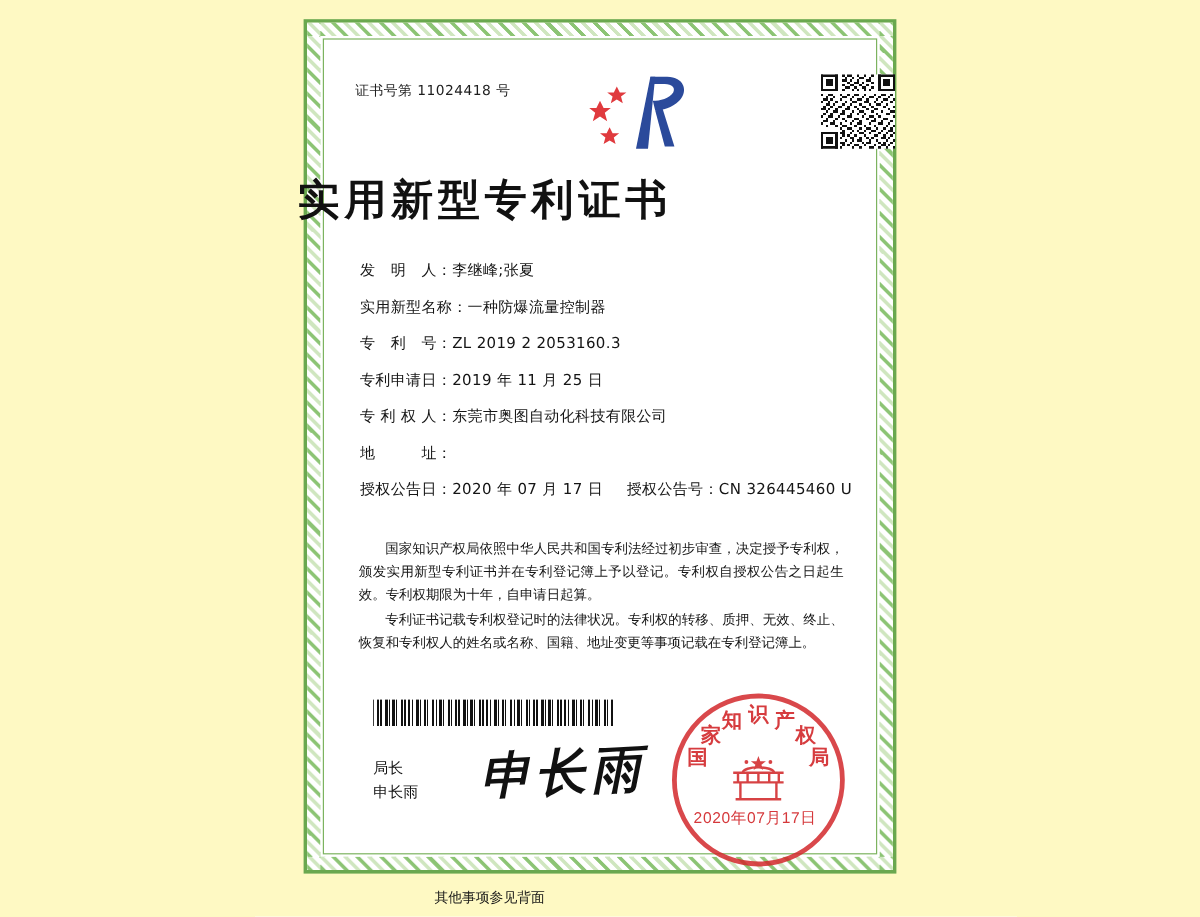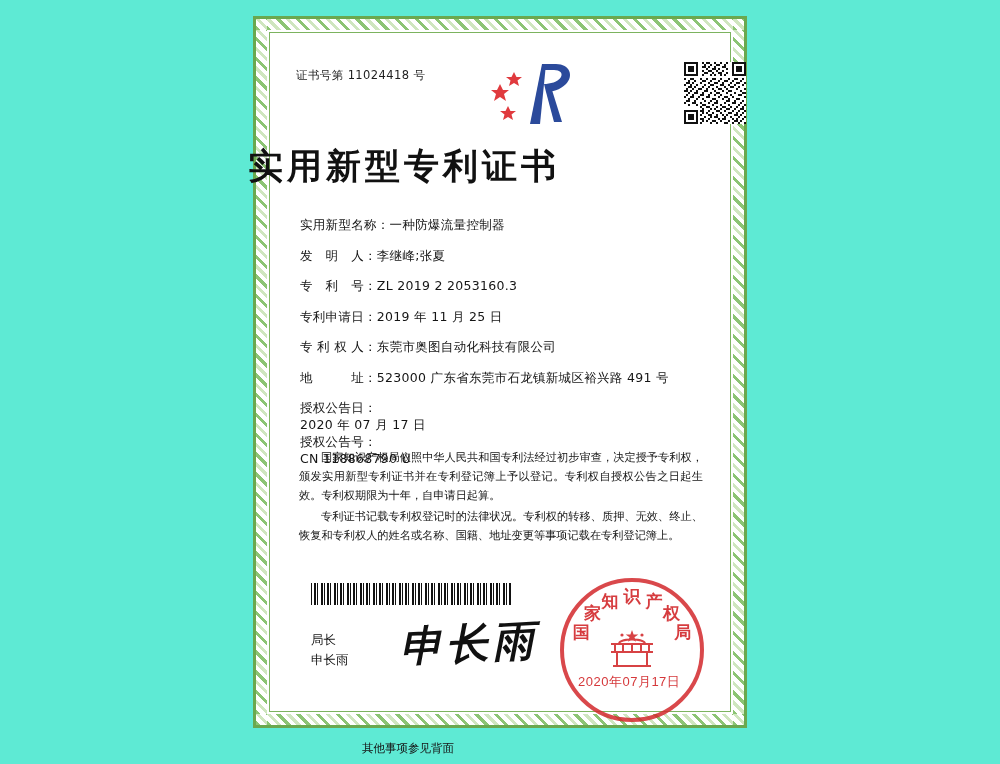--- a/index.html
+++ b/index.html
@@ -12,21 +12,21 @@
     height: 764px;
     font-family: "Liberation Sans", sans-serif;
     color: #1a1a1a;
     overflow: hidden;
   }
 
   #certificate {
     position: relative;
     width: 1000px;
     height: 764px;
-    background: #5eead4;
+    background: #fef9c3;
   }
 
   
   .border-outer {
     position: absolute;
     left: 253px;
     top: 16px;
     width: 494px;
     height: 712px;
     border: 3px solid #6aa84f;
@@ -127,21 +127,20 @@
   }
   .field-value {
     display: inline-block;
     letter-spacing: 0.3px;
   }
   .row-pubdate {
     display: flex;
     align-items: baseline;
     white-space: nowrap;
     margin-bottom: 0;
-    flex-direction: column;
   }
   .row-pubdate .spacer {
     display: inline-block;
     width: 36px;
   }
 
   
   .paragraphs {
     position: absolute;
     left: 299px;
@@ -524,49 +523,48 @@
           <rect x="27" y="30" width="1" height="1"></rect>
           <rect x="30" y="30" width="1" height="1"></rect>
       </g>
     </svg>
   </div>
 
   <div class="cert-title">实用新型专利证书</div>
 
   <div class="fields">
     <div class="field-row">
+      <span class="field-label">发　明　人：</span>
+      <span class="field-value">李继峰;张夏</span>
+    </div>
+    <div class="field-row">
       <span class="field-label">实用新型名称：</span>
       <span class="field-value">一种防爆流量控制器</span>
-    </div>
-    <div class="field-row">
-      <span class="field-label">发　明　人：</span>
-      <span class="field-value">李继峰;张夏</span>
     </div>
     <div class="field-row">
       <span class="field-label">专　利　号：</span>
       <span class="field-value">ZL 2019 2 2053160.3</span>
     </div>
     <div class="field-row">
       <span class="field-label">专利申请日：</span>
       <span class="field-value">2019 年 11 月 25 日</span>
     </div>
     <div class="field-row">
       <span class="field-label">专 利 权 人：</span>
       <span class="field-value">东莞市奥图自动化科技有限公司</span>
     </div>
     <div class="field-row">
       <span class="field-label">地　　　址：</span>
-      <span class="field-value">523000  广东省东莞市石龙镇新城区裕兴路 491 号</span>
     </div>
     <div class="row-pubdate">
       <span class="field-label">授权公告日：</span>
       <span class="field-value">2020 年 07 月 17 日</span>
       <span class="spacer"></span>
       <span class="field-label">授权公告号：</span>
-      <span class="field-value">CN 118868790 U</span>
+      <span class="field-value">CN 326445460 U</span>
     </div>
   </div>
 
   <div class="paragraphs">
     <p>国家知识产权局依照中华人民共和国专利法经过初步审查，决定授予专利权，颁发实用新型专利证书并在专利登记簿上予以登记。专利权自授权公告之日起生效。专利权期限为十年，自申请日起算。</p>
     <p>专利证书记载专利权登记时的法律状况。专利权的转移、质押、无效、终止、恢复和专利权人的姓名或名称、国籍、地址变更等事项记载在专利登记簿上。</p>
   </div>
 
   <div class="barcode"></div>
 

